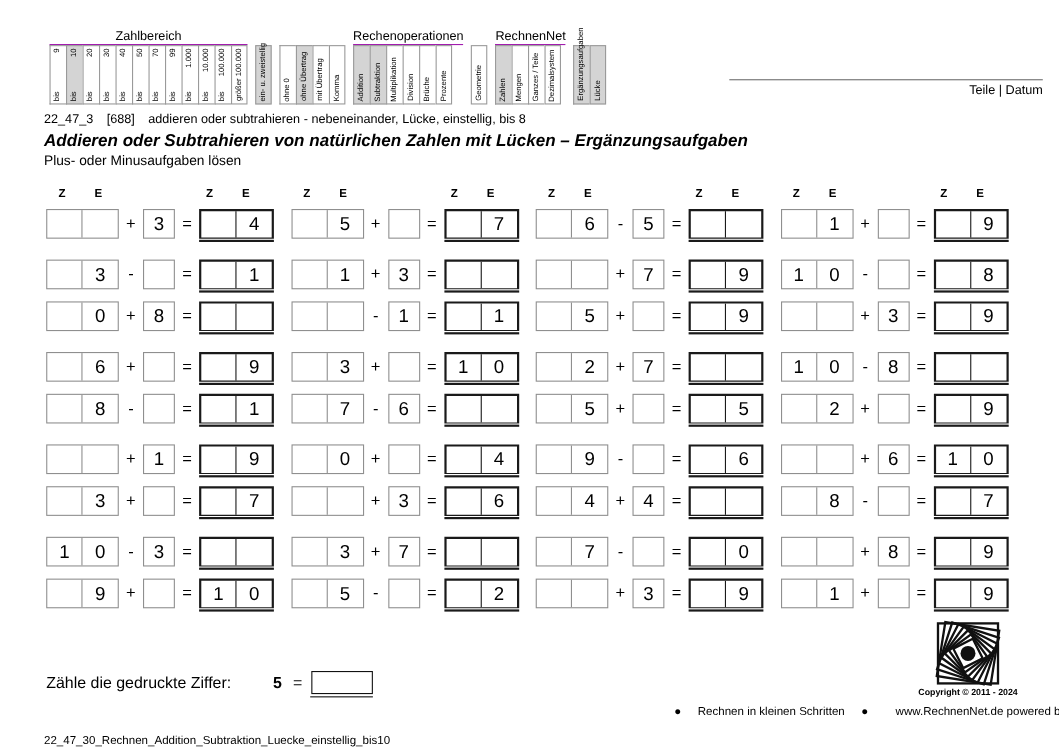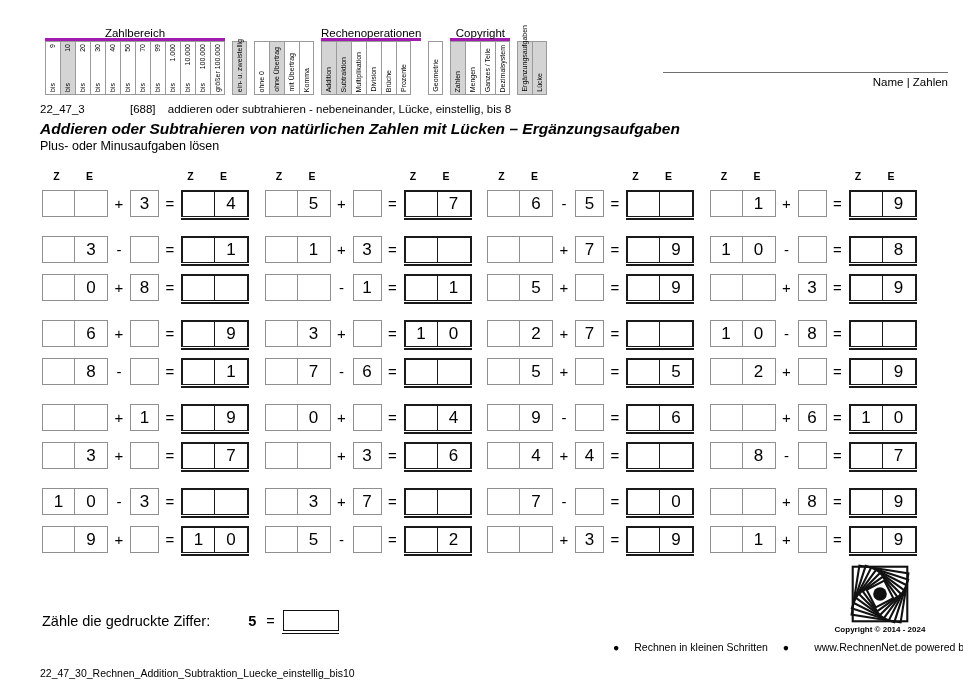--- a/index.html
+++ b/index.html
@@ -17,21 +17,21 @@
   #cat-table {
     position: absolute; left: 45px; top: 26px;
     display: flex; align-items: flex-end;
   }
   .cat-group { display: flex; flex-direction: column; }
   .cat-group-title {
     text-align: center;
     font-size: 11.5px;
     line-height: 14px;
     height: 15px;
-    border-bottom: 3px solid #a21caf;
+    border-bottom: 1px solid #a21caf;
     margin-bottom: 0px;
     white-space: nowrap;
   }
   .cat-group-title.blank { border-bottom: none; }
   .cat-cells { display: flex; }
   .cat-cell {
     width: 15px; height: 54px;
     border: 1px solid #9a9a9a;
     border-right: none;
     position: relative;
@@ -78,21 +78,21 @@
     font-size: 11.5px;
     padding-top: 3px;
   }
 
   
   #meta-line {
     position: absolute; left: 40px; top: 103px;
     font-size: 11.5px; white-space: nowrap;
   }
   #meta-line .code { margin-right: 9px; text-align: center; }
-  #meta-line .bracket { margin-right: 9px; margin-left: 33px; }
+  #meta-line .bracket { margin-right: 9px; }
   #main-title {
     position: absolute; left: 40px; top: 120px;
     font-size: 15.5px; font-weight: bold; white-space: nowrap; font-style: italic;
   }
   #sub-title {
     position: absolute; left: 40px; top: 139px;
     font-size: 12.5px; white-space: nowrap; text-align: center;
   }
 
   
@@ -358,21 +358,21 @@
     <div class="cat-group">
       <div class="cat-group-title blank">&nbsp;</div>
       <div class="cat-cells">
         <div class="cat-cell">
           <span class="vfull">Geometrie</span>
         </div>
       </div>
     </div>
     <div class="cat-gap"></div>
     <div class="cat-group">
-      <div class="cat-group-title">Copyright</div>
+      <div class="cat-group-title">RechnenNet</div>
       <div class="cat-cells">
         <div class="cat-cell shaded">
           <span class="vfull">Zahlen</span>
         </div>
         <div class="cat-cell">
           <span class="vfull">Mengen</span>
         </div>
         <div class="cat-cell">
           <span class="vfull">Ganzes / Teile</span>
         </div>
@@ -390,21 +390,21 @@
         </div>
         <div class="cat-cell shaded">
           <span class="vfull">Lücke</span>
         </div>
       </div>
     </div>
   </div>
 
 <div id="name-datum-wrap">
   <div id="name-datum-line"></div>
-  <div id="name-datum-label">Name | Zahlen</div>
+  <div id="name-datum-label">Teile | Datum</div>
 </div>
 
 <div id="meta-line">
   <span class="code">22_47_3</span>
   <span class="bracket">[688]</span>
   <span class="desc">addieren oder subtrahieren - nebeneinander, Lücke, einstellig, bis 8</span>
 </div>
 <div id="main-title">Addieren oder Subtrahieren von natürlichen Zahlen mit Lücken – Ergänzungsaufgaben</div>
 <div id="sub-title">Plus- oder Minusaufgaben lösen</div>
 
@@ -1078,14 +1078,14 @@
         <rect x="-36" y="-36" width="72" height="72" transform="rotate(18)"></rect>
         <rect x="-32" y="-32" width="64" height="64" transform="rotate(27)"></rect>
         <rect x="-28" y="-28" width="56" height="56" transform="rotate(36)"></rect>
         <rect x="-24" y="-24" width="48" height="48" transform="rotate(45)"></rect>
         <rect x="-20" y="-20" width="40" height="40" transform="rotate(54)"></rect>
         <rect x="-16" y="-16" width="32" height="32" transform="rotate(63)"></rect>
       </g>
       <circle cx="0" cy="0" r="11" fill="#111"></circle>
     </g>
   </svg>
-  <div id="logo-copy">Copyright © 2014 - 2024</div>
+  <div id="logo-copy">Copyright © 2011 - 2024</div>
 </div>
 
 </body></html>

